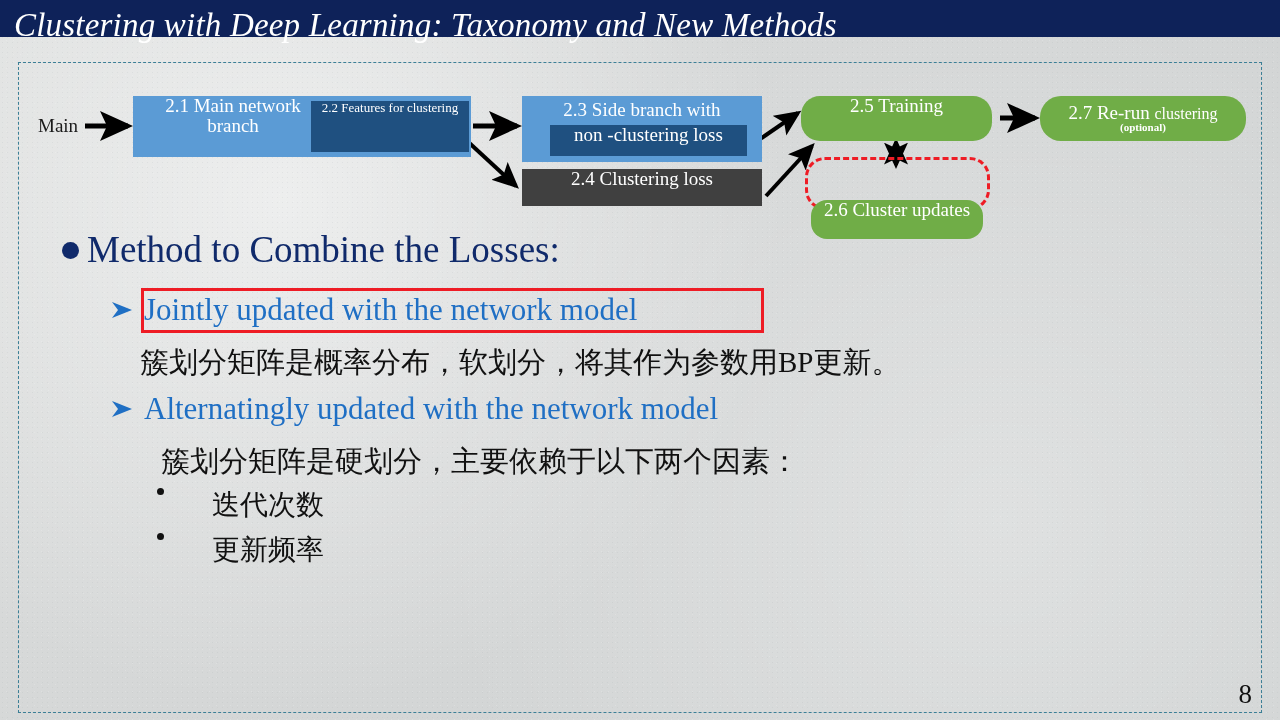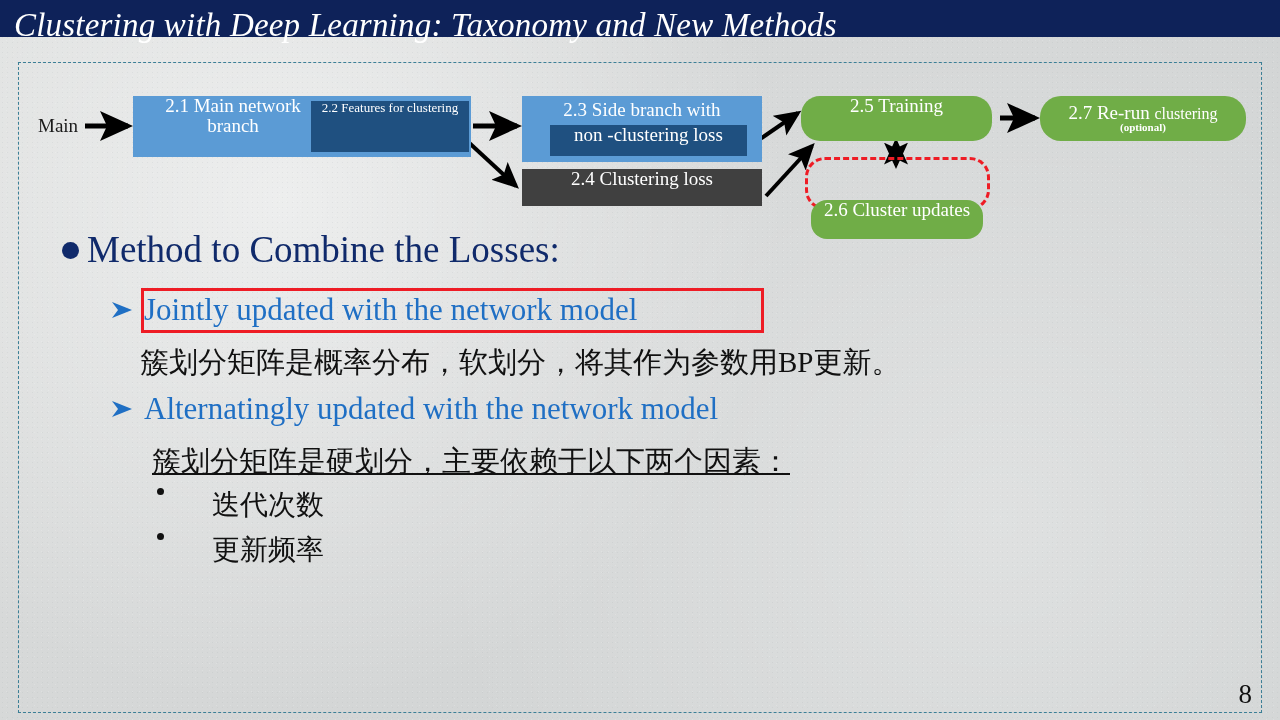--- a/index.html
+++ b/index.html
@@ -200,21 +200,21 @@
 
   .cn-line {
     position: absolute;
     font-family: "Liberation Serif", "DejaVu Sans", serif;
     font-size: 29px;
     color: #111111;
     line-height: 36px;
     white-space: nowrap;
   }
   #cn-line-1 { left: 140px; top: 344px; }
-  #cn-line-2 { left: 152px; top: 443px; text-decoration: underline; }
+  #cn-line-2 { left: 161px; top: 443px; }
 
   .cn-bullet-row {
     position: absolute;
     display: flex;
     align-items: flex-start;
   }
   .cn-bullet-dot {
     width: 7px; height: 7px;
     border-radius: 50%;
     background: #111111;

